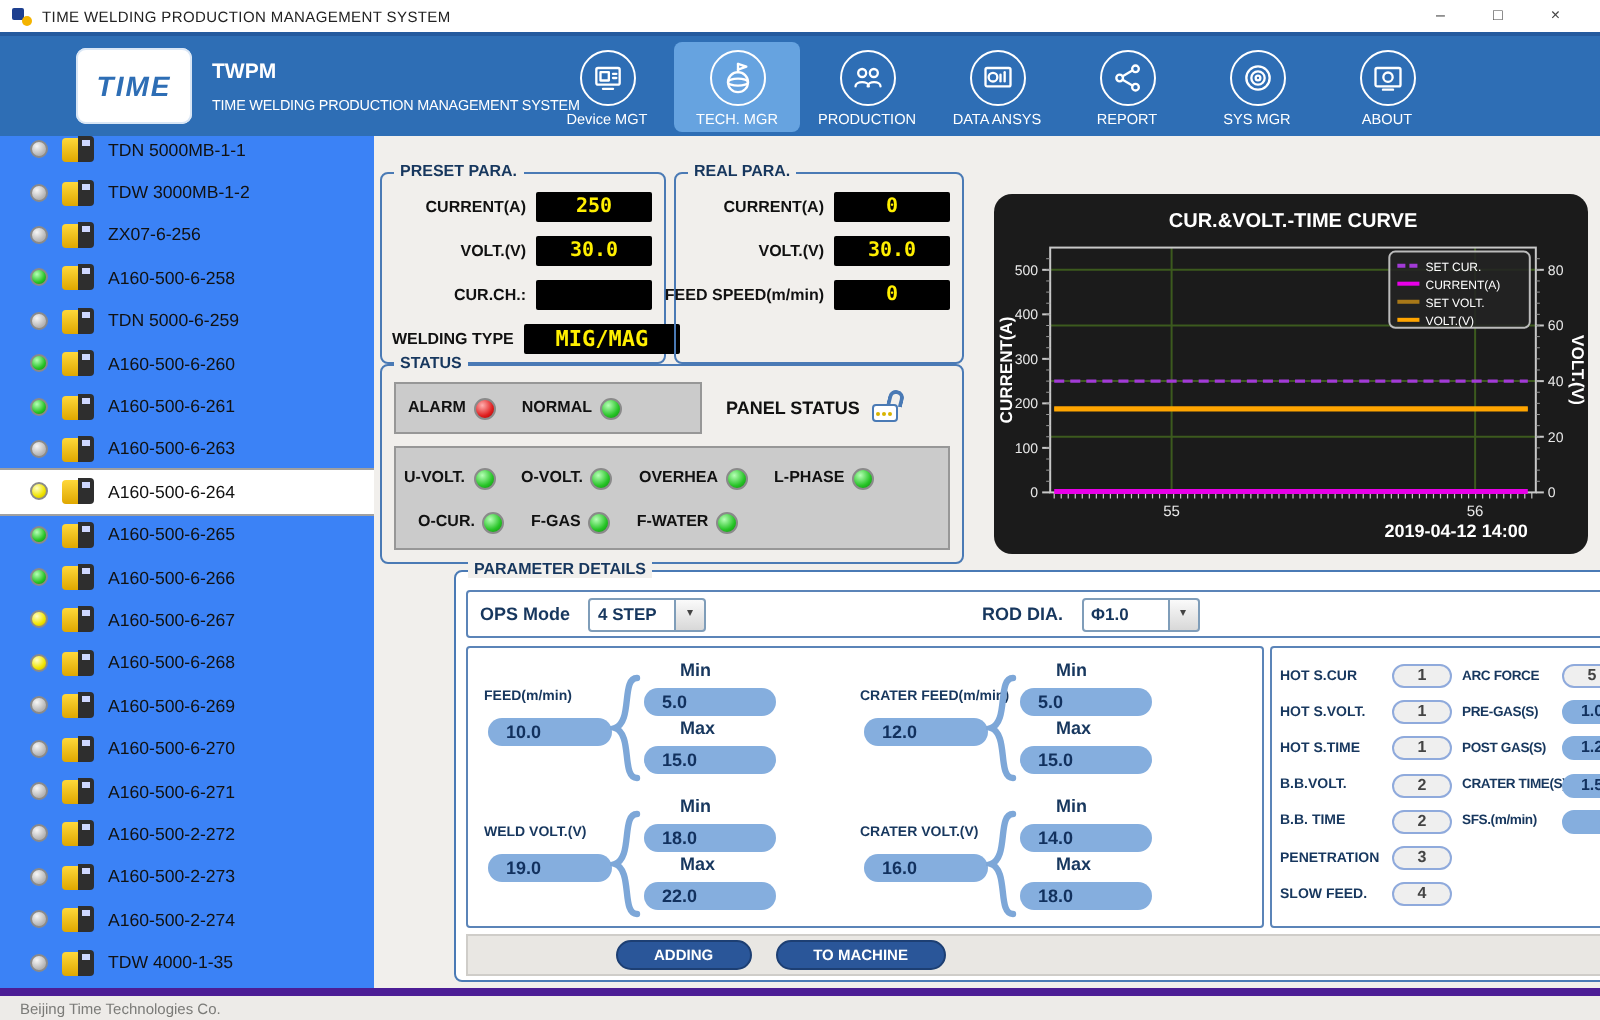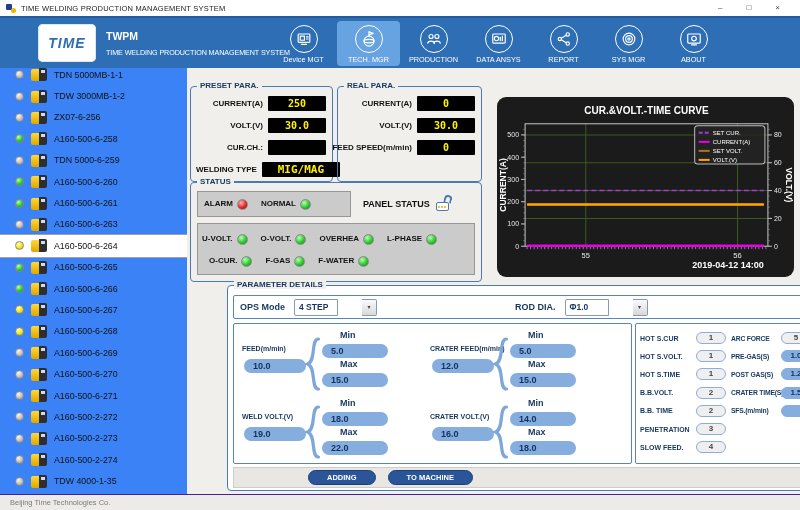--- a/index.html
+++ b/index.html
@@ -74,21 +74,21 @@
 .ps-label{font-size:9px;font-weight:bold;color:#111;}
 .lock{position:relative;width:17px;height:17px;display:inline-block;}
 .lock .body{position:absolute;left:0;bottom:1px;width:13px;height:9px;background:#fff;border:1.5px solid #4a7ab5;border-radius:2px;display:flex;align-items:center;justify-content:center;gap:1px;}
 .lock .body i{width:2px;height:2px;background:#d8b400;border-radius:50%;}
 .lock .shackle{position:absolute;left:8px;top:0;width:8px;height:8px;border:2px solid #4a7ab5;border-bottom:none;border-radius:5px 5px 0 0;transform:rotate(14deg);}
 
 .details{left:1px;top:217px;width:605px;height:206px;background:#fff;margin-left:39px;}
 .ops-row{position:absolute;left:5px;top:9px;width:584px;height:24px;border:1px solid #5b84b8;border-radius:2px;display:flex;align-items:center;}
 .ops-label{font-size:9px;font-weight:bold;color:#17375e;margin-left:6px;white-space:nowrap;}
 .ops-label.rod{margin-left:138px;}
-.combo{display:inline-flex;margin-left:9px;height:17px;cursor:pointer;gap:24px;}
+.combo{display:inline-flex;margin-left:9px;height:17px;cursor:pointer;}
 .combo-val{min-width:44px;padding:0 4px;border:1px solid #7f9db9;background:#fff;font-size:8.5px;font-weight:bold;color:#17375e;line-height:15px;border-radius:2px 0 0 2px;}
 .combo-btn{width:15px;border:1px solid #7f9db9;border-left:none;background:linear-gradient(#fafafa,#d8d8d8);font-size:6px;color:#444;text-align:center;line-height:15px;border-radius:0 2px 2px 0;}
 .left-box{position:absolute;left:5px;top:37px;width:399px;height:141px;border:1px solid #5b84b8;border-radius:2px;}
 .right-box{position:absolute;left:407px;top:37px;width:182px;height:141px;border:1px solid #5b84b8;border-radius:2px;padding:5px 0 0 4px;}
 .range-group{position:absolute;width:186px;height:62px;}
 .rg-label{position:absolute;left:0;top:13px;font-size:7px;font-weight:bold;color:#17375e;white-space:nowrap;}
 .pill{position:absolute;height:14px;background:#85aede;border-radius:7px;color:#12315e;font-size:9px;font-weight:bold;line-height:14px;padding-left:9px;}
 .rg-value{left:2px;top:27px;width:62px;}
 .brace{position:absolute;left:63px;top:5px;width:16px;height:54px;}
 .minmax-label{position:absolute;font-size:9px;font-weight:bold;color:#17375e;}
@@ -99,21 +99,21 @@
 .rb-row{display:flex;align-items:center;height:18.2px;}
 .rb-l1{width:56px;font-size:7px;font-weight:bold;color:#17375e;white-space:nowrap;}
 .rb-pill{width:30px;height:12px;border-radius:6px;border:1px solid #8faadc;background:#efefef;font-size:8px;color:#444;text-align:center;line-height:10px;font-weight:bold;flex:none;}
 .rb-pill.filled{background:#85aede;border-color:#85aede;color:#12315e;}
 .rb-l2{width:50px;font-size:6.8px;font-weight:bold;color:#17375e;margin-left:5px;white-space:nowrap;letter-spacing:-.2px;}
 .btn-strip{position:absolute;left:5px;top:181px;width:584px;height:21px;background:#e9e7e3;border:1px solid #cfcdc9;display:flex;align-items:center;gap:12px;padding-left:74px;}
 .btn{height:15px;border-radius:8px;background:#2a5699;color:#fff;font-size:7.5px;font-weight:bold;border:1px solid #1d3f73;padding:0 18px;line-height:13px;cursor:pointer;font-family:"Liberation Sans",sans-serif;}
 .dv-scroll{position:absolute;right:2px;top:2px;bottom:2px;width:9px;background:#f4f3f1;border-left:1px solid #e0deda;}
 .dv-scroll .arr{position:absolute;left:0;right:0;text-align:center;font-size:4.5px;color:#999;}
 
-.footerbar{position:absolute;left:0;right:0;bottom:0;height:16px;background:#edebe8;border-top:1px solid #4c1d95;display:flex;align-items:center;padding-left:10px;font-size:7.5px;color:#7b7b78;}
+.footerbar{position:absolute;left:0;right:0;bottom:0;height:16px;background:#edebe8;border-top:4px solid #4c1d95;display:flex;align-items:center;padding-left:10px;font-size:7.5px;color:#7b7b78;}
 </style>
 </head>
 <body>
 
 <div class="window">
 
   <div class="titlebar">
     <span class="app-icon">
         <i></i>
         <b></b>

